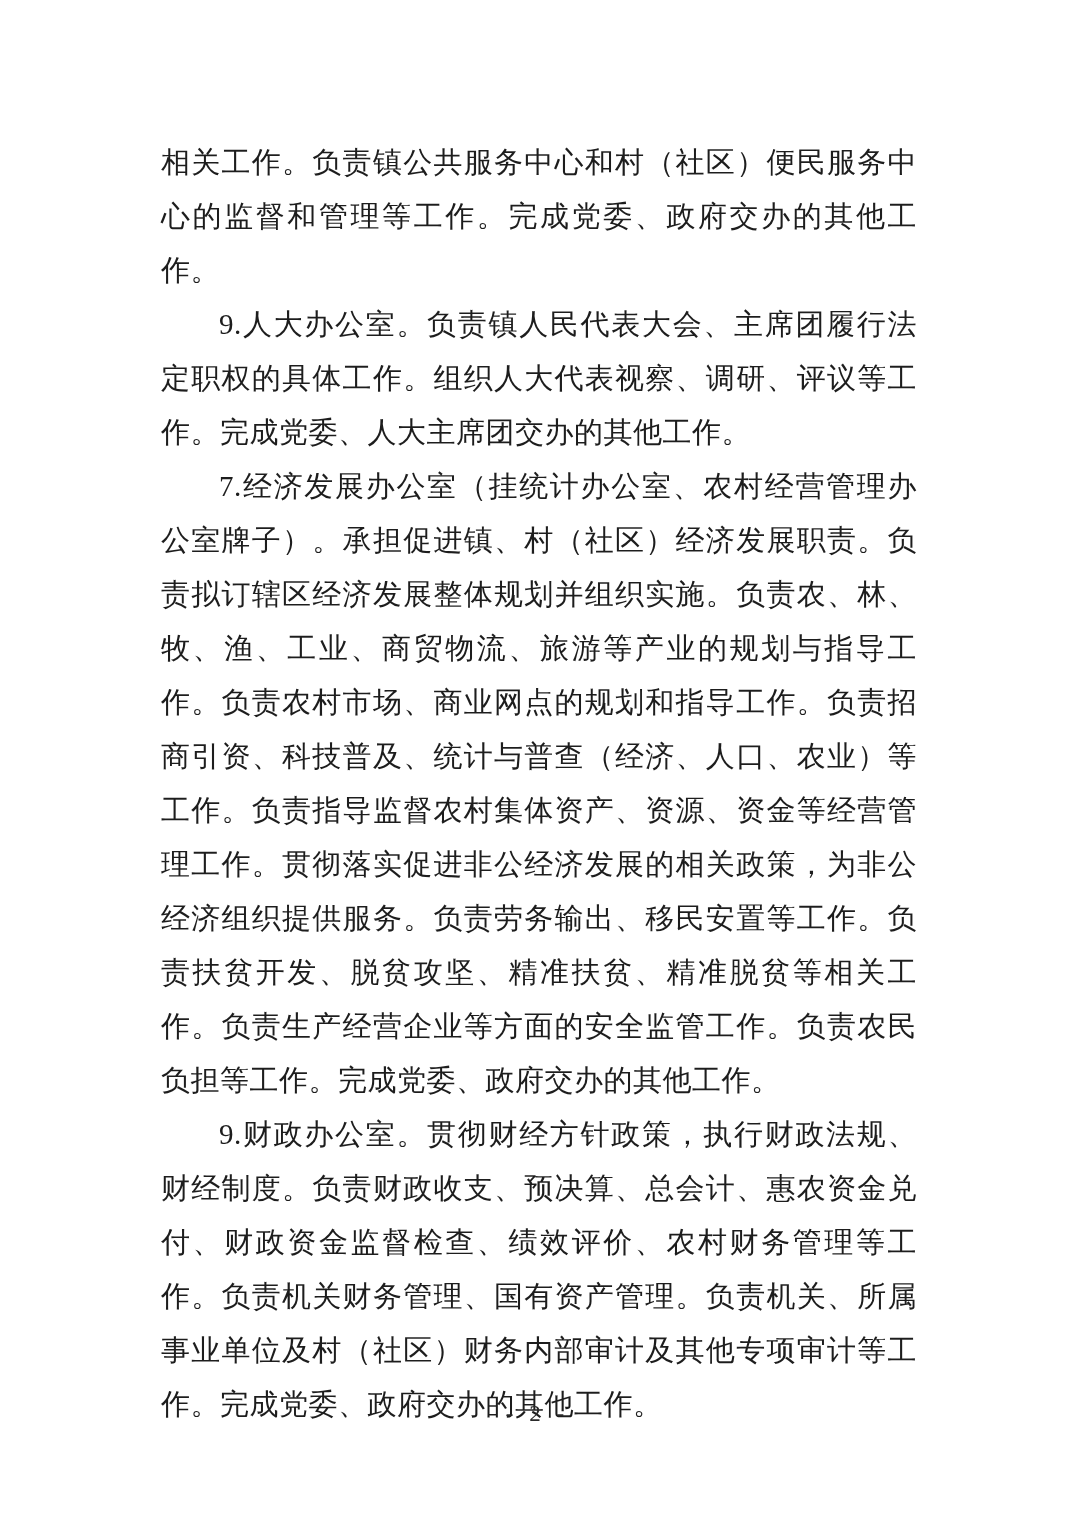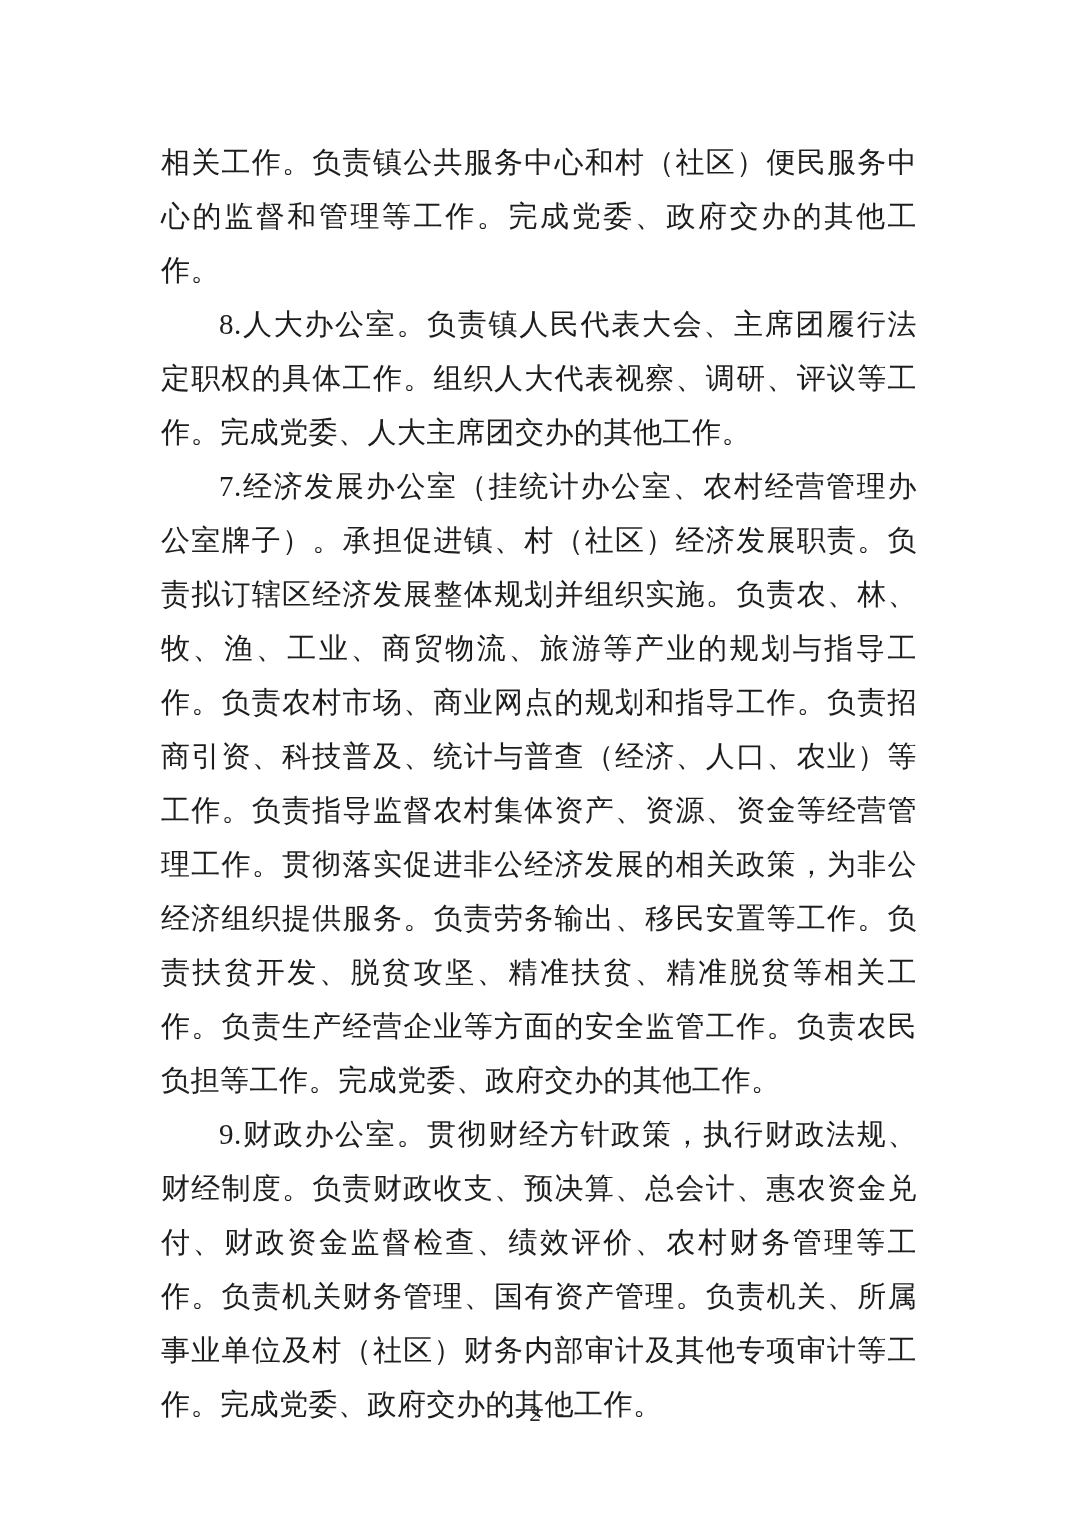--- a/index.html
+++ b/index.html
@@ -52,18 +52,18 @@
       color: #2a2a2a;
       letter-spacing: 5px;
     }
   </style>
 </head>
 <body>
 
 <div class="page">
   <div class="text-block">
     <p class="para no-indent">相关工作。负责镇公共服务中心和村（社区）便民服务中心的监督和管理等工作。完成党委、政府交办的其他工作。</p>
-    <p class="para">8.人大办公室。负责镇人民代表大会、主席团履行法定职权的具体工作。组织人大代表视察、调研、评议等工作。完成党委、人大主席团交办的其他工作。</p>
+    <p class="para">9.人大办公室。负责镇人民代表大会、主席团履行法定职权的具体工作。组织人大代表视察、调研、评议等工作。完成党委、人大主席团交办的其他工作。</p>
     <p class="para">7.经济发展办公室（挂统计办公室、农村经营管理办公室牌子）。承担促进镇、村（社区）经济发展职责。负责拟订辖区经济发展整体规划并组织实施。负责农、林、牧、渔、工业、商贸物流、旅游等产业的规划与指导工作。负责农村市场、商业网点的规划和指导工作。负责招商引资、科技普及、统计与普查（经济、人口、农业）等工作。负责指导监督农村集体资产、资源、资金等经营管理工作。贯彻落实促进非公经济发展的相关政策，为非公经济组织提供服务。负责劳务输出、移民安置等工作。负责扶贫开发、脱贫攻坚、精准扶贫、精准脱贫等相关工作。负责生产经营企业等方面的安全监管工作。负责农民负担等工作。完成党委、政府交办的其他工作。</p>
     <p class="para">9.财政办公室。贯彻财经方针政策，执行财政法规、财经制度。负责财政收支、预决算、总会计、惠农资金兑付、财政资金监督检查、绩效评价、农村财务管理等工作。负责机关财务管理、国有资产管理。负责机关、所属事业单位及村（社区）财务内部审计及其他专项审计等工作。完成党委、政府交办的其他工作。</p>
   </div>
   <div class="page-number">- 2 -</div>
 </div>
 
 </body></html>

